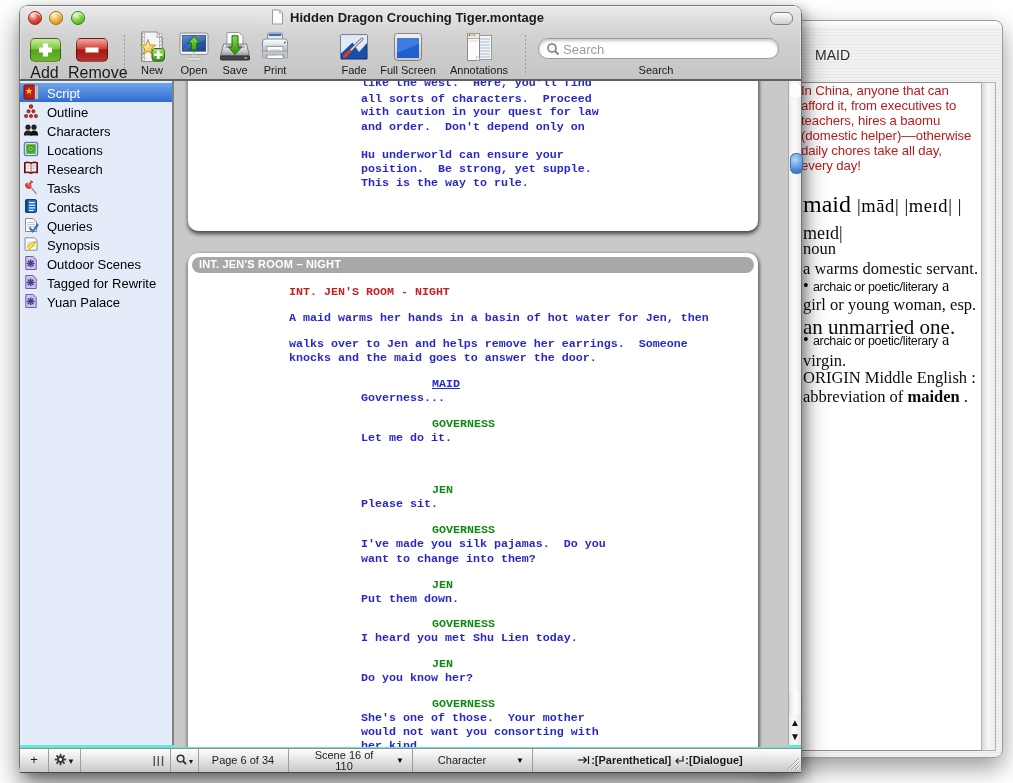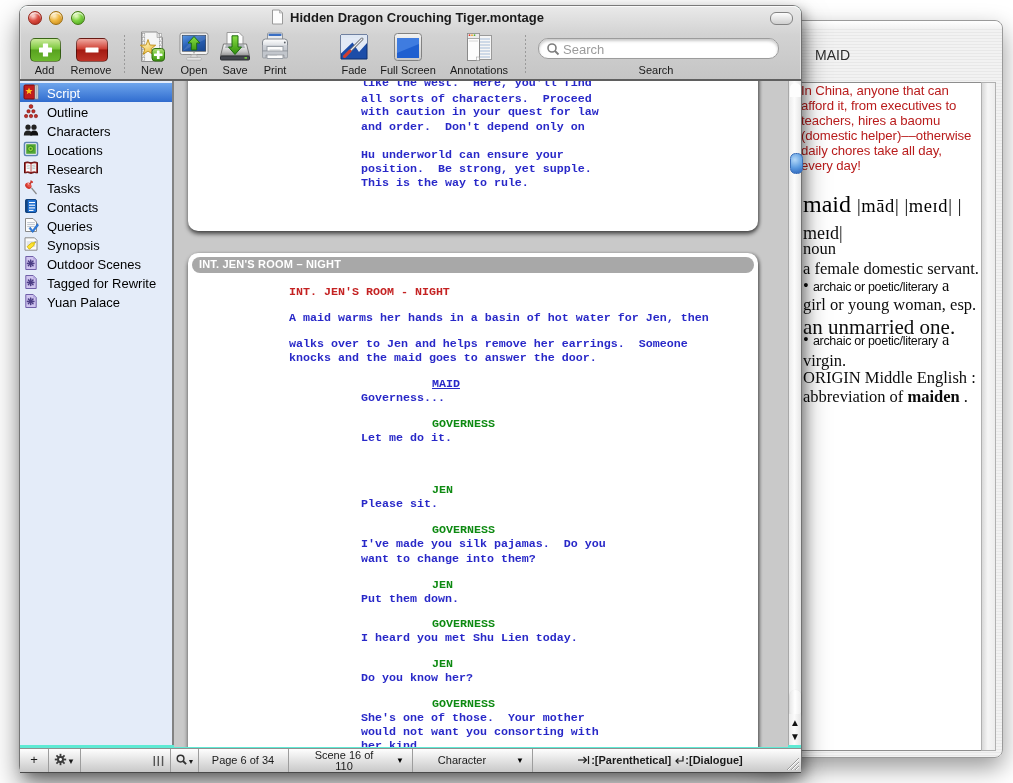--- a/index.html
+++ b/index.html
@@ -23,21 +23,21 @@
 #title{position:absolute;top:4px;left:270px;font-size:13px;font-weight:bold;color:#1a1a1a;}
 #docico{position:absolute;left:250px;top:3px;}
 #pill{position:absolute;left:750px;top:6px;width:21px;height:11px;border-radius:6px;border:1px solid #838383;background:linear-gradient(#fdfdfd,#cfcfcf);}
 .tbi{position:absolute;top:25px;width:90px;margin-left:-45px;text-align:center;}
 .tbicon{height:32px;}
 .tblab{font-size:11px;color:#1a1a1a;margin-top:1px;}
 .tbsep{position:absolute;top:29px;height:40px;width:1px;background-image:linear-gradient(#9a9a9a 50%,transparent 50%);background-size:1px 4px;}
 #addbtn,#rembtn{position:absolute;top:32px;width:29px;height:22px;border-radius:5px;border:1px solid rgba(0,0,0,.45);}
 #addbtn{left:10px;background:linear-gradient(#cdeb9d,#7cc83d 45%,#58a21f 50%,#6cb92e);}
 #rembtn{left:56px;width:30px;background:linear-gradient(#f0a9a1,#cf3f33 45%,#a31a12 50%,#bd3227);}
-.btnlab{position:absolute;top:58px;font-size:11px;color:#1a1a1a;text-align:center;}
+.btnlab{position:absolute;top:58px;font-size:16px;color:#1a1a1a;text-align:center;}
 #searchf{position:absolute;left:518px;top:32px;width:239px;height:19px;border-radius:10px;background:#fff;border:1px solid #9c9c9c;box-shadow:inset 0 2px 3px rgba(0,0,0,.22);}
 #searchlab{position:absolute;left:591px;top:58px;font-size:11px;color:#1a1a1a;width:90px;text-align:center;}
 
 #sidebar{position:absolute;left:0;top:75px;width:152px;height:664px;background:#e4ecf9;overflow:hidden;}
 #sidediv{position:absolute;left:152px;top:75px;width:2px;height:664px;background:#828282;}
 .srow{position:absolute;left:0;width:152px;height:19px;}
 .srow.sel{background:linear-gradient(#6ea5ec,#3672d2 90%,#2f6acc);}
 .srow .sic{position:absolute;left:3px;top:1px;width:16px;height:16px;}
 .srow .slab{position:absolute;left:27px;top:2.5px;font-size:13px;color:#000;}
 .srow.sel .slab{color:#fff;}
@@ -72,21 +72,21 @@
   <div id="dictbox">
 <div class="dsans" style="top:0.0px">In China, anyone that can</div>
 <div class="dsans" style="top:15.0px">afford it, from executives to</div>
 <div class="dsans" style="top:30.0px">teachers, hires a baomu</div>
 <div class="dsans" style="top:45.0px">(domestic helper)––otherwise</div>
 <div class="dsans" style="top:60.0px">daily chores take all day,</div>
 <div class="dsans" style="top:75.0px">every day!</div>
 <div style="position:absolute;left:3px;top:108px;font-family:'Liberation Serif',serif;font-size:24px;color:#000;white-space:nowrap;">maid <span style="font-size:18.5px;letter-spacing:0.6px">|mād| |meɪd| |</span></div>
 <div class="dser" style="top:140.4px;font-size:18px">meɪd|</div>
 <div class="dser" style="top:156.2px;font-size:16.5px">noun</div>
-<div class="dser" style="top:176.3px;font-size:16.5px">a female domestic servant.</div>
+<div class="dser" style="top:176.3px;font-size:16.5px">a warms domestic servant.</div>
 <div class="dser" style="top:212.1px;font-size:16.5px">girl or young woman, esp.</div>
 <div class="dser" style="top:231.8px;font-size:21px">an unmarried one.</div>
 <div class="dser" style="top:268.3px;font-size:16.5px">virgin.</div>
 <div class="dser" style="top:193.3px">• <span style="font-family:'Liberation Sans';font-size:12.5px;letter-spacing:-0.3px">archaic or poetic/literary</span> a</div>
 <div class="dser" style="top:246.7px">• <span style="font-family:'Liberation Sans';font-size:12.5px;letter-spacing:-0.3px">archaic or poetic/literary</span> a</div>
 <div class="dser" style="top:284.6px">ORIGIN Middle English :</div>
 <div class="dser" style="top:304.1px">abbreviation of <b>maiden</b> .</div>
   </div>
   <div id="dictscroll"></div>
 </div>

